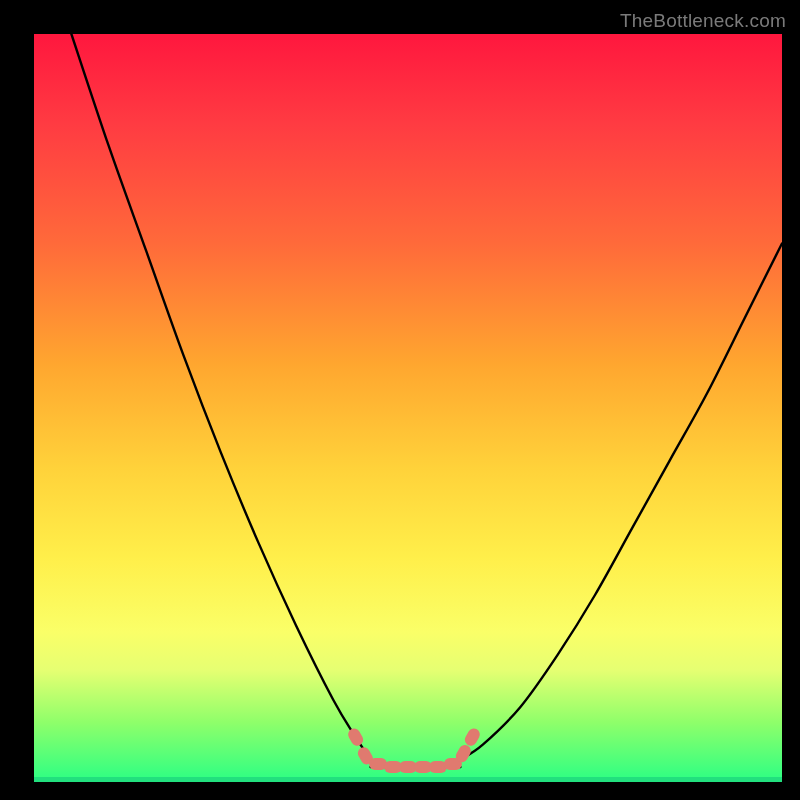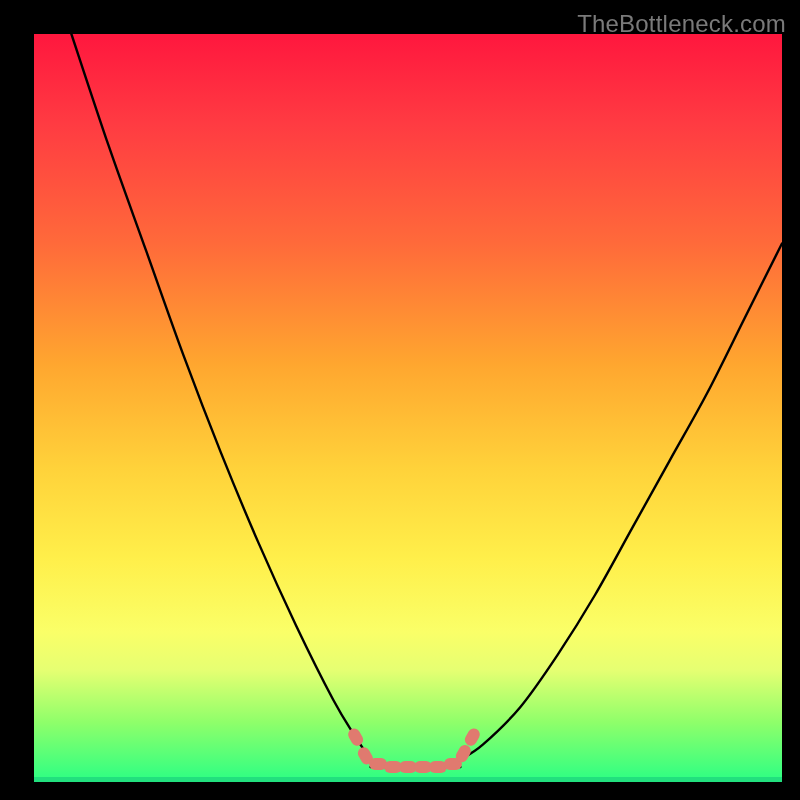--- a/index.html
+++ b/index.html
@@ -35,21 +35,21 @@
       #e6ff72 85%,
       #8fff6a 92%,
       #2bff84 100%
     );
   }
   .watermark {
     position: absolute;
     top: 10px;
     right: 14px;
     color: #7a7a7a;
-    font-size: 24px;
+    font-size: 19px;
     font-weight: 500;
     letter-spacing: 0.2px;
     user-select: none;
   }
   svg.curves {
     position: absolute;
     left: 0;
     top: 0;
     width: 748px;
     height: 748px;

